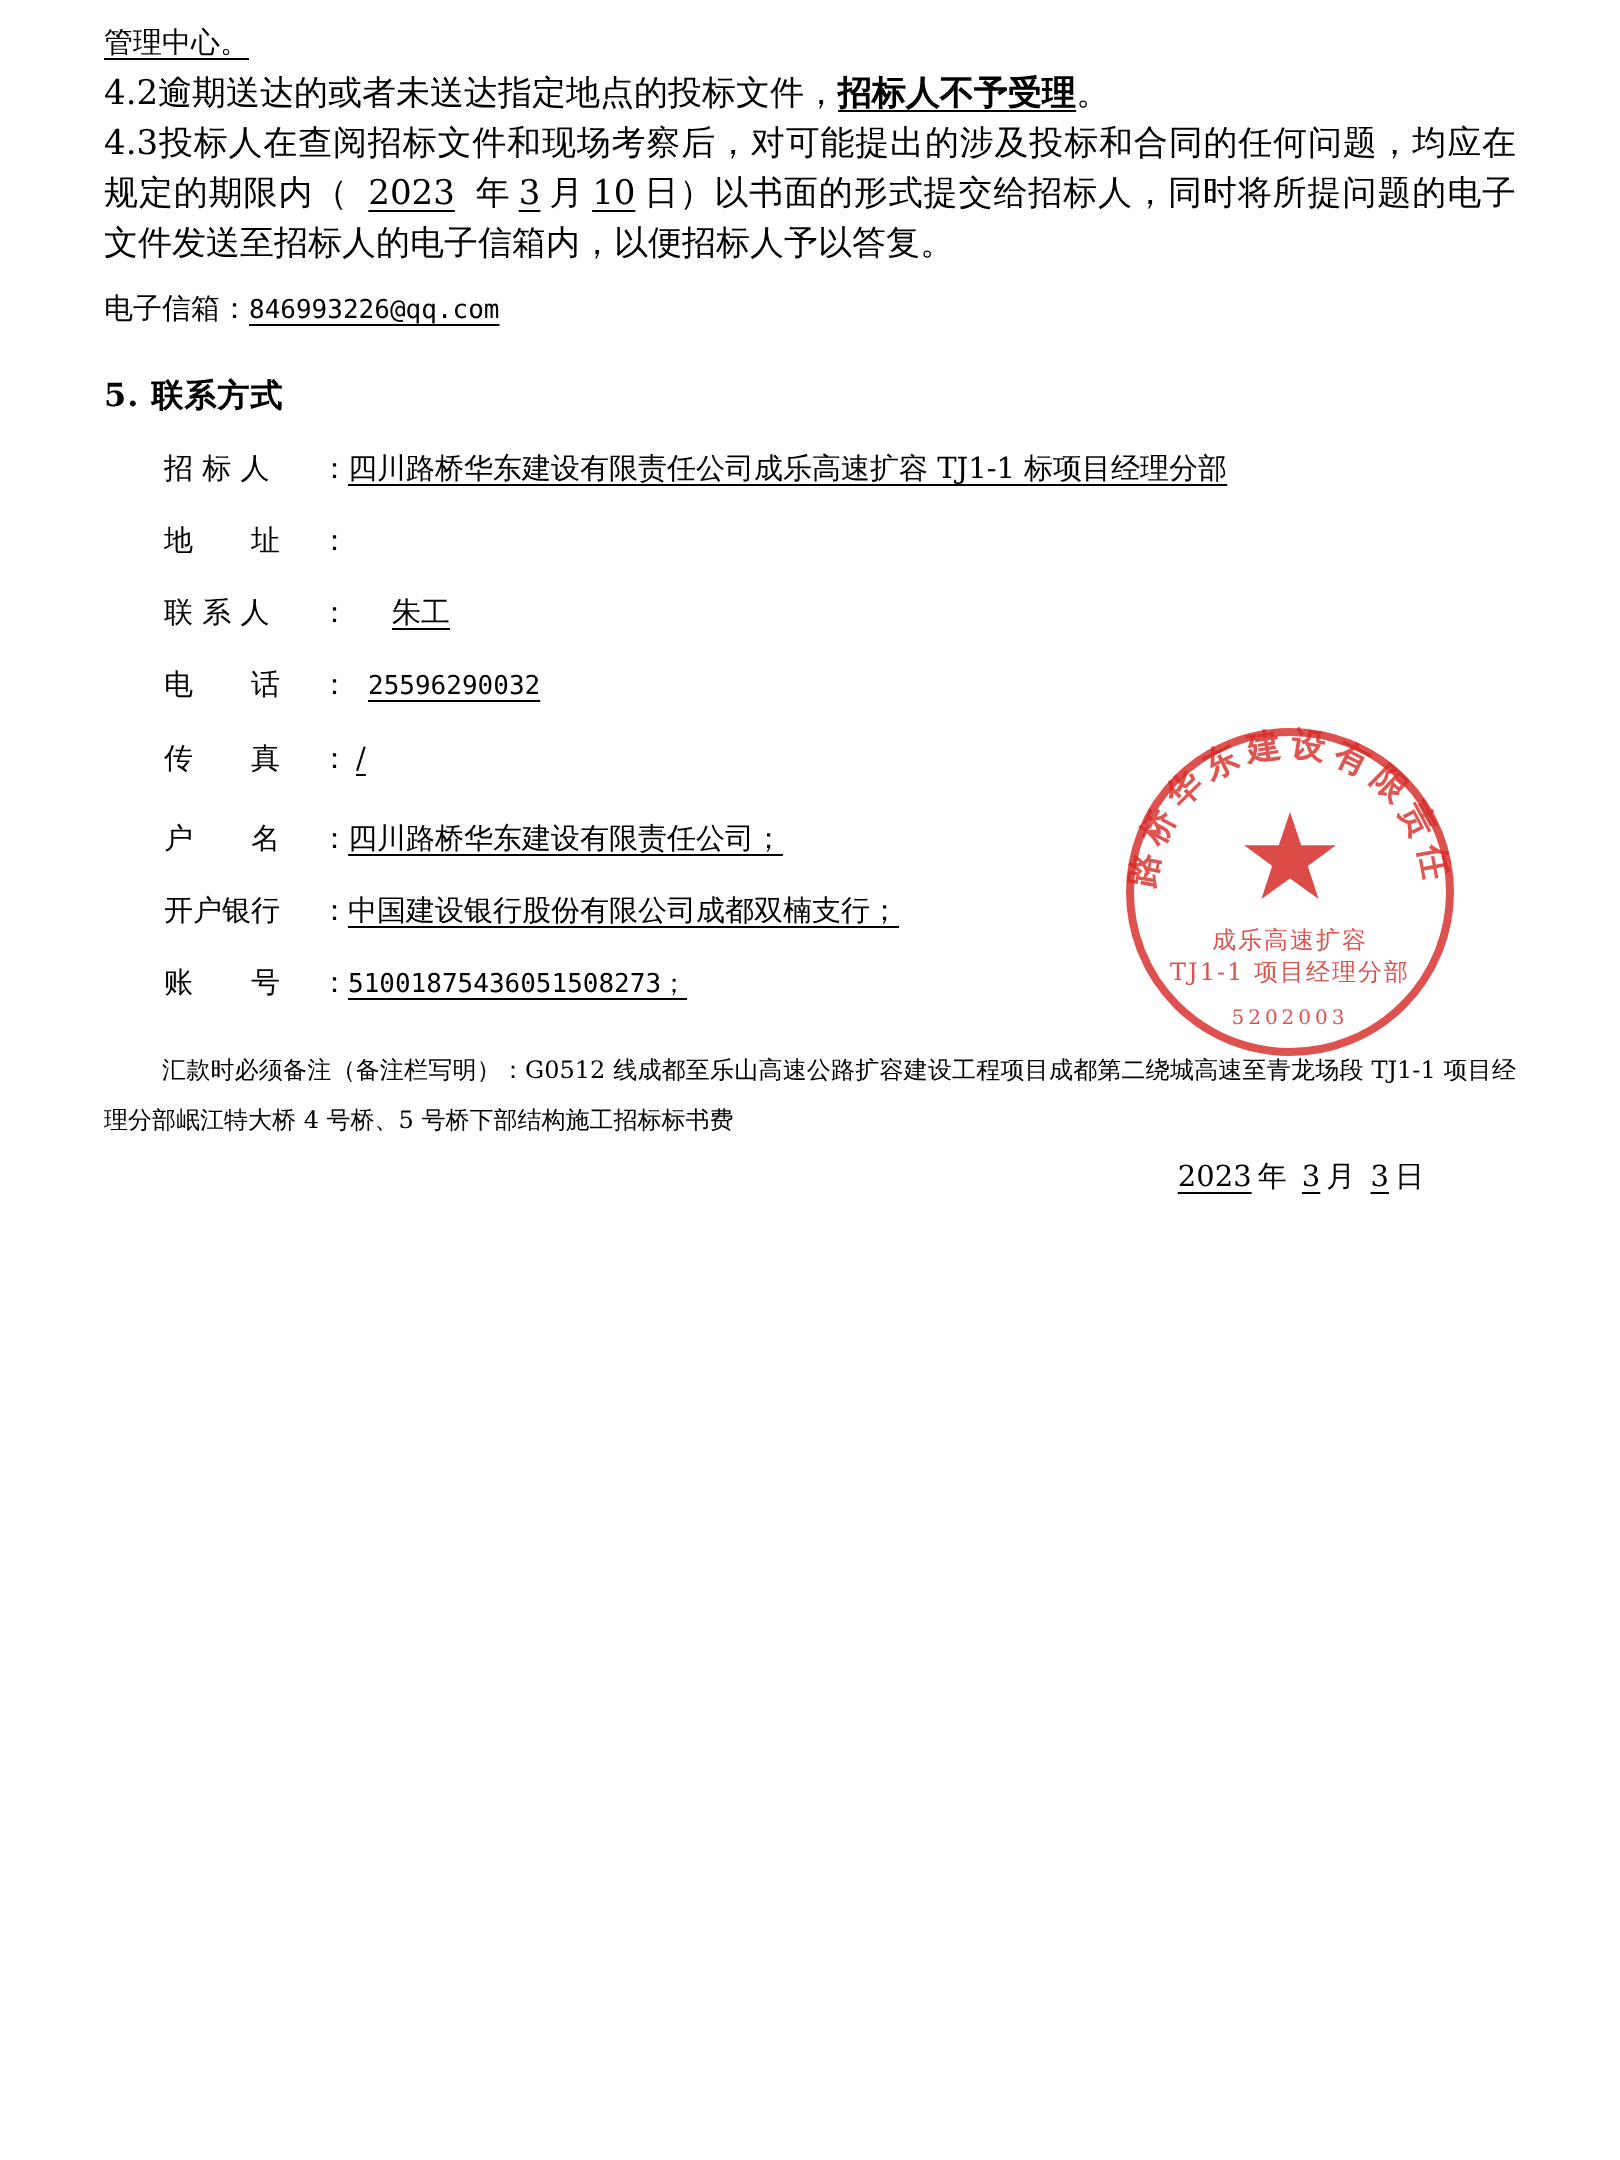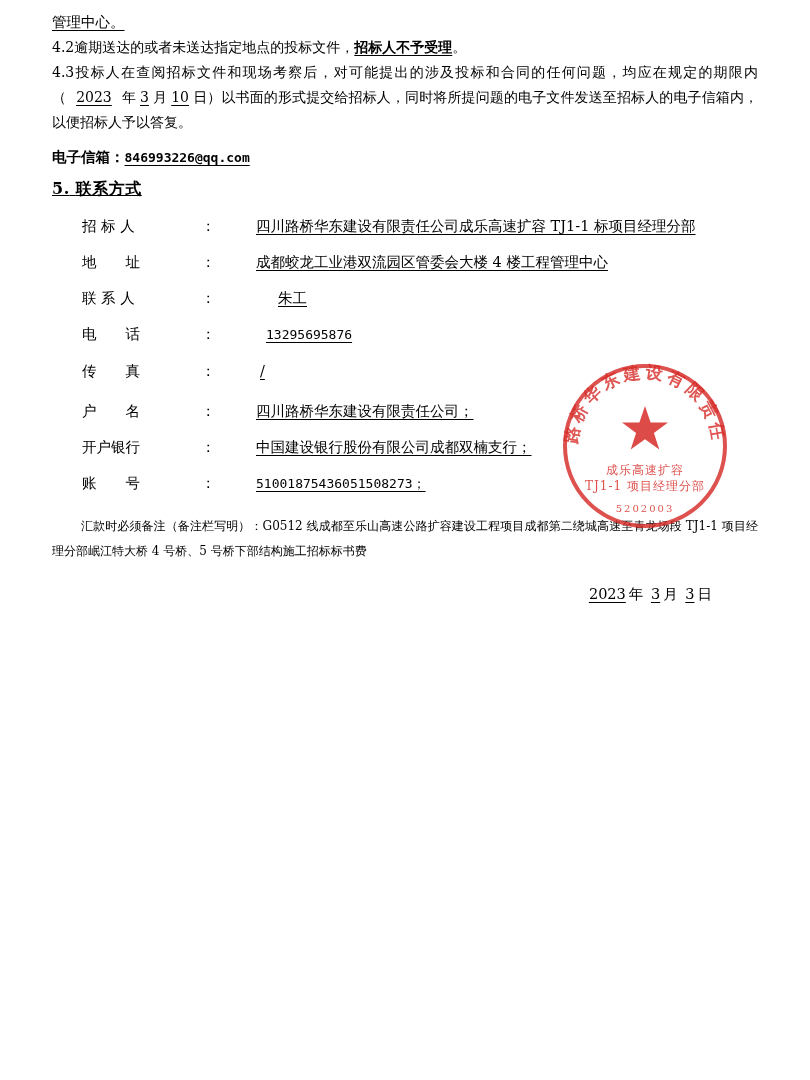--- a/index.html
+++ b/index.html
@@ -16,54 +16,52 @@
     overflow: hidden;
   }
   .page {
     position: relative;
     width: 810px;
     height: 952px;
     box-sizing: border-box;
     padding: 10px 52px 0 52px;
   }
   .para {
-    font-size: 14px;
+    font-size: 17px;
     line-height: 25px;
     text-align: justify;
     margin: 0;
   }
   .u {
     text-decoration: underline;
     text-underline-offset: 3px;
   }
   .bold {
     font-weight: bold;
   }
   .mono {
     font-family: "DejaVu Sans Mono", "Liberation Mono", monospace;
     font-size: 13px;
   }
   .sec-title {
     font-size: 16px;
     font-weight: bold;
     margin: 14px 0 8px 0;
     letter-spacing: 0.5px;
-    text-decoration: underline;
   }
   .contact-block {
     margin-top: 16px;
     padding-left: 30px;
   }
   .crow {
     display: flex;
     align-items: baseline;
     margin-bottom: 16px;
     font-size: 14.5px;
     line-height: 20px;
-    gap: 41px;
   }
   .clabel {
     width: 78px;
     flex: 0 0 78px;
     letter-spacing: 0;
     white-space: nowrap;
   }
   .ccolon {
     width: 14px;
     flex: 0 0 14px;
@@ -78,44 +76,43 @@
     padding-right: 22px;
   }
   .remit {
     margin-top: 20px;
     font-size: 12px;
     line-height: 25px;
     text-align: justify;
     text-indent: 29px;
   }
   .dateline {
-    margin-top: 21px;
+    margin-top: 6px;
     text-align: right;
     font-size: 14.5px;
     padding-right: 46px;
   }
   .dateline .u {
     padding: 0 3px;
   }
   .stamp {
     position: absolute;
     left: 551px;
     top: 352px;
     width: 188px;
     height: 188px;
     pointer-events: none;
   }
   .stamp svg {
     display: block;
   }
   .email-line {
-    margin-top: 14px;
-    font-size: 14.5px;
-    line-height: 15px;
-    font-weight: bold;
+    margin-top: 2px;
+    font-size: 14.5px;
+    line-height: 36px;
   }
   .top-line {
     font-size: 14.5px;
     line-height: 25px;
   }
 </style>
 </head>
 <body>
 
 <div class="page">
@@ -145,33 +142,32 @@
 
     <div class="crow">
       <span class="clabel">招 标 人</span>
       <span class="ccolon">：</span>
       <span class="cvalue">四川路桥华东建设有限责任公司成乐高速扩容 TJ1-1 标项目经理分部</span>
     </div>
 
     <div class="crow">
       <span class="clabel">地　　址</span>
       <span class="ccolon">：</span>
-      <span class="cvalue">成都蛟龙工业港双流园区管委会大楼 4 楼工程管理中心</span>
     </div>
 
     <div class="crow">
       <span class="clabel">联 系 人</span>
       <span class="ccolon">：</span>
       <span class="cvalue pad">朱工</span>
     </div>
 
     <div class="crow">
       <span class="clabel">电　　话</span>
       <span class="ccolon">：</span>
-      <span class="cvalue mono" style="padding:0 10px;">13295695876</span>
+      <span class="cvalue mono" style="padding:0 10px;">25596290032</span>
     </div>
 
     <div class="crow">
       <span class="clabel">传　　真</span>
       <span class="ccolon">：</span>
       <span class="cvalue" style="padding:0 4px;">/</span>
     </div>
 
     <div class="crow" style="margin-top:20px;">
       <span class="clabel">户　　名</span>

